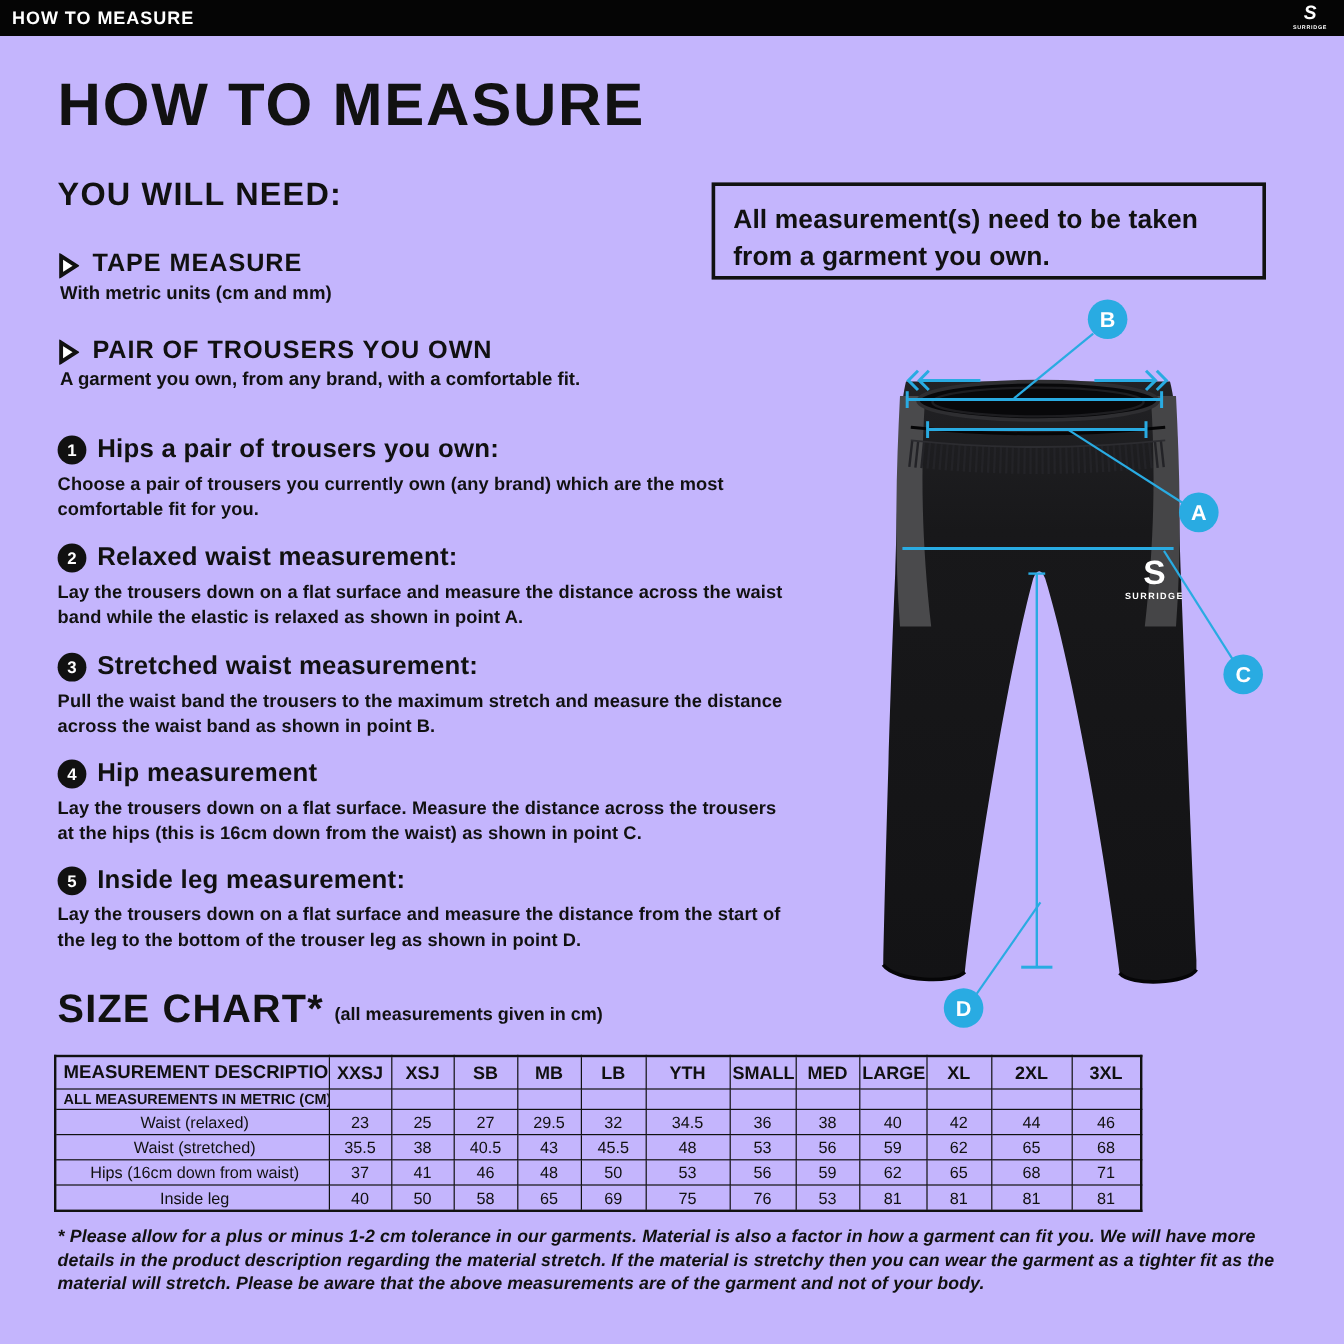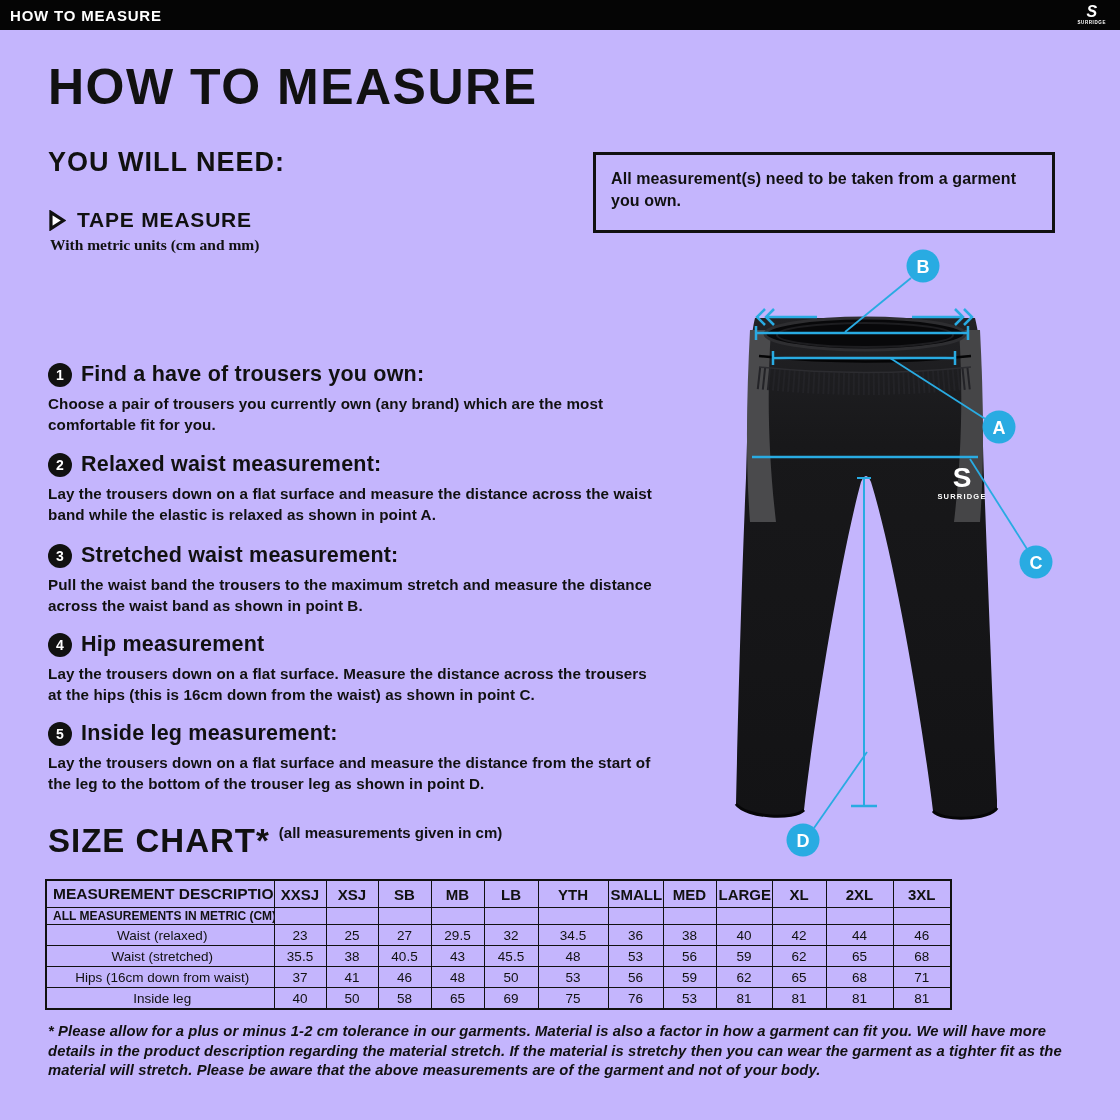--- a/index.html
+++ b/index.html
@@ -14,39 +14,39 @@
   .topbar-logo{display:flex;flex-direction:column;align-items:center;line-height:1;margin-right:4px;}
   .topbar-logo .s{color:#fff;font-weight:900;font-size:16px;font-style:italic;}
   .topbar-logo .brand{color:#fff;font-weight:700;font-size:4.5px;letter-spacing:.6px;margin-top:1px;}
   
   .page-title{position:absolute;left:48px;top:62px;font-size:50px;font-weight:800;letter-spacing:1.5px;line-height:1;}
   .need-heading{position:absolute;left:48px;top:147px;font-size:27px;font-weight:800;letter-spacing:1px;}
   
   .need-item{position:absolute;left:48px;width:560px;}
   .need-item.i0{top:208px;}
   .need-item.i1{top:280px;}
-  .need-title-row{display:flex;align-items:center;gap:11px;}
+  .need-title-row{display:flex;align-items:flex-end;gap:11px;}
   .need-title{font-size:21px;font-weight:800;letter-spacing:.8px;}
-  .need-sub{font-size:15.5px;font-weight:700;margin-top:4px;margin-left:2px;font-family:Liberation Serif, serif;}
+  .need-sub{font-size:15.5px;font-weight:700;margin-top:4px;margin-left:2px;}
   .tri-icon{flex:0 0 auto;display:block;}
   
   .step{position:absolute;left:48px;width:615px;}
   .step.s0{top:362px;} .step.s1{top:452px;} .step.s2{top:543px;} .step.s3{top:632px;} .step.s4{top:721px;}
   .step-head{display:flex;align-items:center;gap:9px;}
   .step-num{flex:0 0 auto;width:24px;height:24px;border-radius:50%;background:#111;color:#fff;
     font-size:14px;font-weight:800;display:flex;align-items:center;justify-content:center;}
   .step-title{font-size:21.5px;font-weight:800;letter-spacing:.2px;}
   .step-body{margin-top:7px;font-size:15.2px;font-weight:700;line-height:1.38;letter-spacing:.1px;}
   
   .notice-box{position:absolute;left:593px;top:152px;width:462px;height:81px;border:3px solid #111;
-    box-sizing:border-box;padding:13px 15px;font-size:16px;font-weight:800;line-height:1.4;letter-spacing:.1px;}
+    box-sizing:border-box;padding:13px 15px;font-size:22px;font-weight:800;line-height:1.4;letter-spacing:.1px;}
   
   .diagram{position:absolute;left:690px;top:240px;width:430px;height:640px;}
   
-  .sizechart-heading{position:absolute;left:48px;top:824px;display:flex;}
+  .sizechart-heading{position:absolute;left:48px;top:824px;display:flex;align-items:flex-end;}
   .sizechart-heading .big{font-size:33px;font-weight:900;letter-spacing:1px;line-height:1;}
   .sizechart-heading .small{font-size:15px;font-weight:800;margin-left:9px;padding-bottom:3px;}
   table.sizes{position:absolute;left:45px;top:879px;width:906px;border-collapse:collapse;table-layout:fixed;
     border:2.5px solid #111;}
   table.sizes th,table.sizes td{border:1.6px solid #111;padding:0 2px;text-align:center;overflow:hidden;white-space:nowrap;}
   table.sizes th{font-size:15px;font-weight:700;height:26px;}
   table.sizes th.desc{ text-align:left;padding-left:6px;font-size:15.5px;}
   table.sizes tr.note td{height:16px;font-size:12px;font-weight:700;text-align:left;padding-left:6px;}
   table.sizes tr.data td{height:20px;font-size:13.5px;font-weight:400;}
   table.sizes tr.data td.label{text-align:center;padding-left:6px;}
@@ -74,27 +74,36 @@
   <div class="need-item i0">
     <div class="need-title-row">
       <svg class="tri-icon" width="18" height="21" viewBox="0 0 22 26">
         <polygon points="3.5,3 19,13 3.5,23" fill="#fff" stroke="#111" stroke-width="4" stroke-linejoin="miter"></polygon>
       </svg>
       <span class="need-title">TAPE MEASURE</span>
     </div>
     <div class="need-sub">With metric units (cm and mm)</div>
   </div>
 
+  <div class="need-item i1">
+    <div class="need-title-row">
+      <svg class="tri-icon" width="18" height="21" viewBox="0 0 22 26">
+        <polygon points="3.5,3 19,13 3.5,23" fill="#fff" stroke="#111" stroke-width="4" stroke-linejoin="miter"></polygon>
+      </svg>
+      <span class="need-title">PAIR OF TROUSERS YOU OWN</span>
+    </div>
+    <div class="need-sub">A garment you own, from any brand, with a comfortable fit.</div>
+  </div>
 
   <div class="notice-box">All measurement(s) need to be taken from a garment you own.</div>
 
   <div class="step s0">
     <div class="step-head">
       <span class="step-num">1</span>
-      <span class="step-title">Find a have of trousers you own:</span>
+      <span class="step-title">Hips a pair of trousers you own:</span>
     </div>
     <div class="step-body">Choose a pair of trousers you currently own (any brand) which are the most comfortable fit for you.</div>
   </div>
   <div class="step s1">
     <div class="step-head">
       <span class="step-num">2</span>
       <span class="step-title">Relaxed waist measurement:</span>
     </div>
     <div class="step-body">Lay the trousers down on a flat surface and measure the distance across the waist band while the elastic is relaxed as shown in point A.</div>
   </div>

